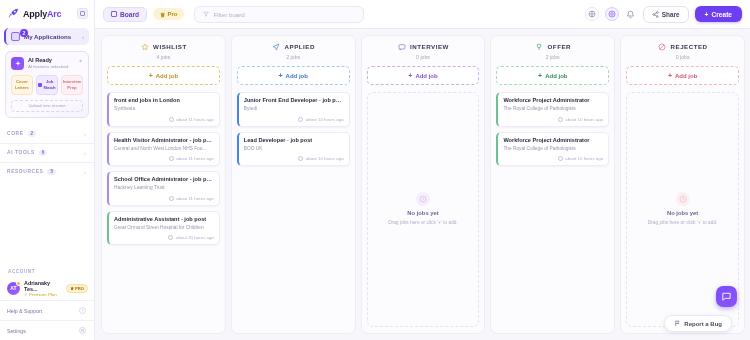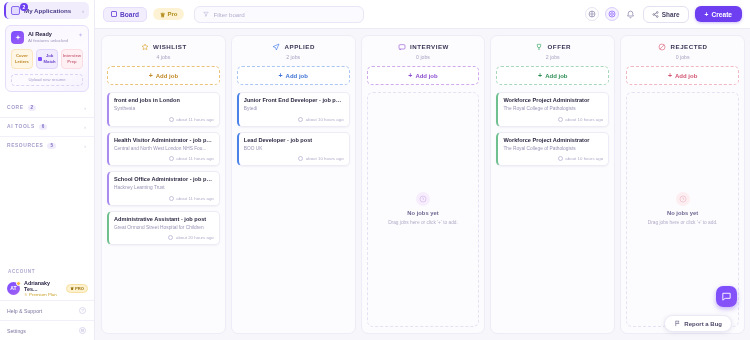--- a/index.html
+++ b/index.html
@@ -243,20 +243,32 @@
     box-shadow: 0 1px 4px rgba(60,50,110,.12);
   }
 </style>
 </head>
 <body>
 
 <div class="app">
 
   <aside class="sidebar">
 
+    <div class="brand">
+      <svg class="brand-logo" viewBox="0 0 24 24">
+        <path d="M4 20c1-3 3-5 5-6l-1-1c-2 1-4 3-5 7z" fill="#f04a6e"></path>
+        <path d="M20 3c-5 0-9 3-12 8l4 4c5-3 8-7 8-12z" fill="#6d3ff0"></path>
+        <circle cx="14.5" cy="8.5" r="1.8" fill="#fff"></circle>
+        <path d="M8 12l-3 1 3 3 1-3z" fill="#2cc3e8"></path>
+      </svg>
+      <span class="brand-name"><span>Apply</span><span class="accent">Arc</span></span>
+      <span class="collapse-btn">
+          <span></span>
+        </span>
+    </div>
 
     <div class="nav-active">
       <span class="mini-icon"></span>
       <span class="label">My Applications</span>
       <span class="chev">‹</span>
       <span class="nav-badge">2</span>
     </div>
 
     <div class="ai-card">
       <div class="ai-head">

